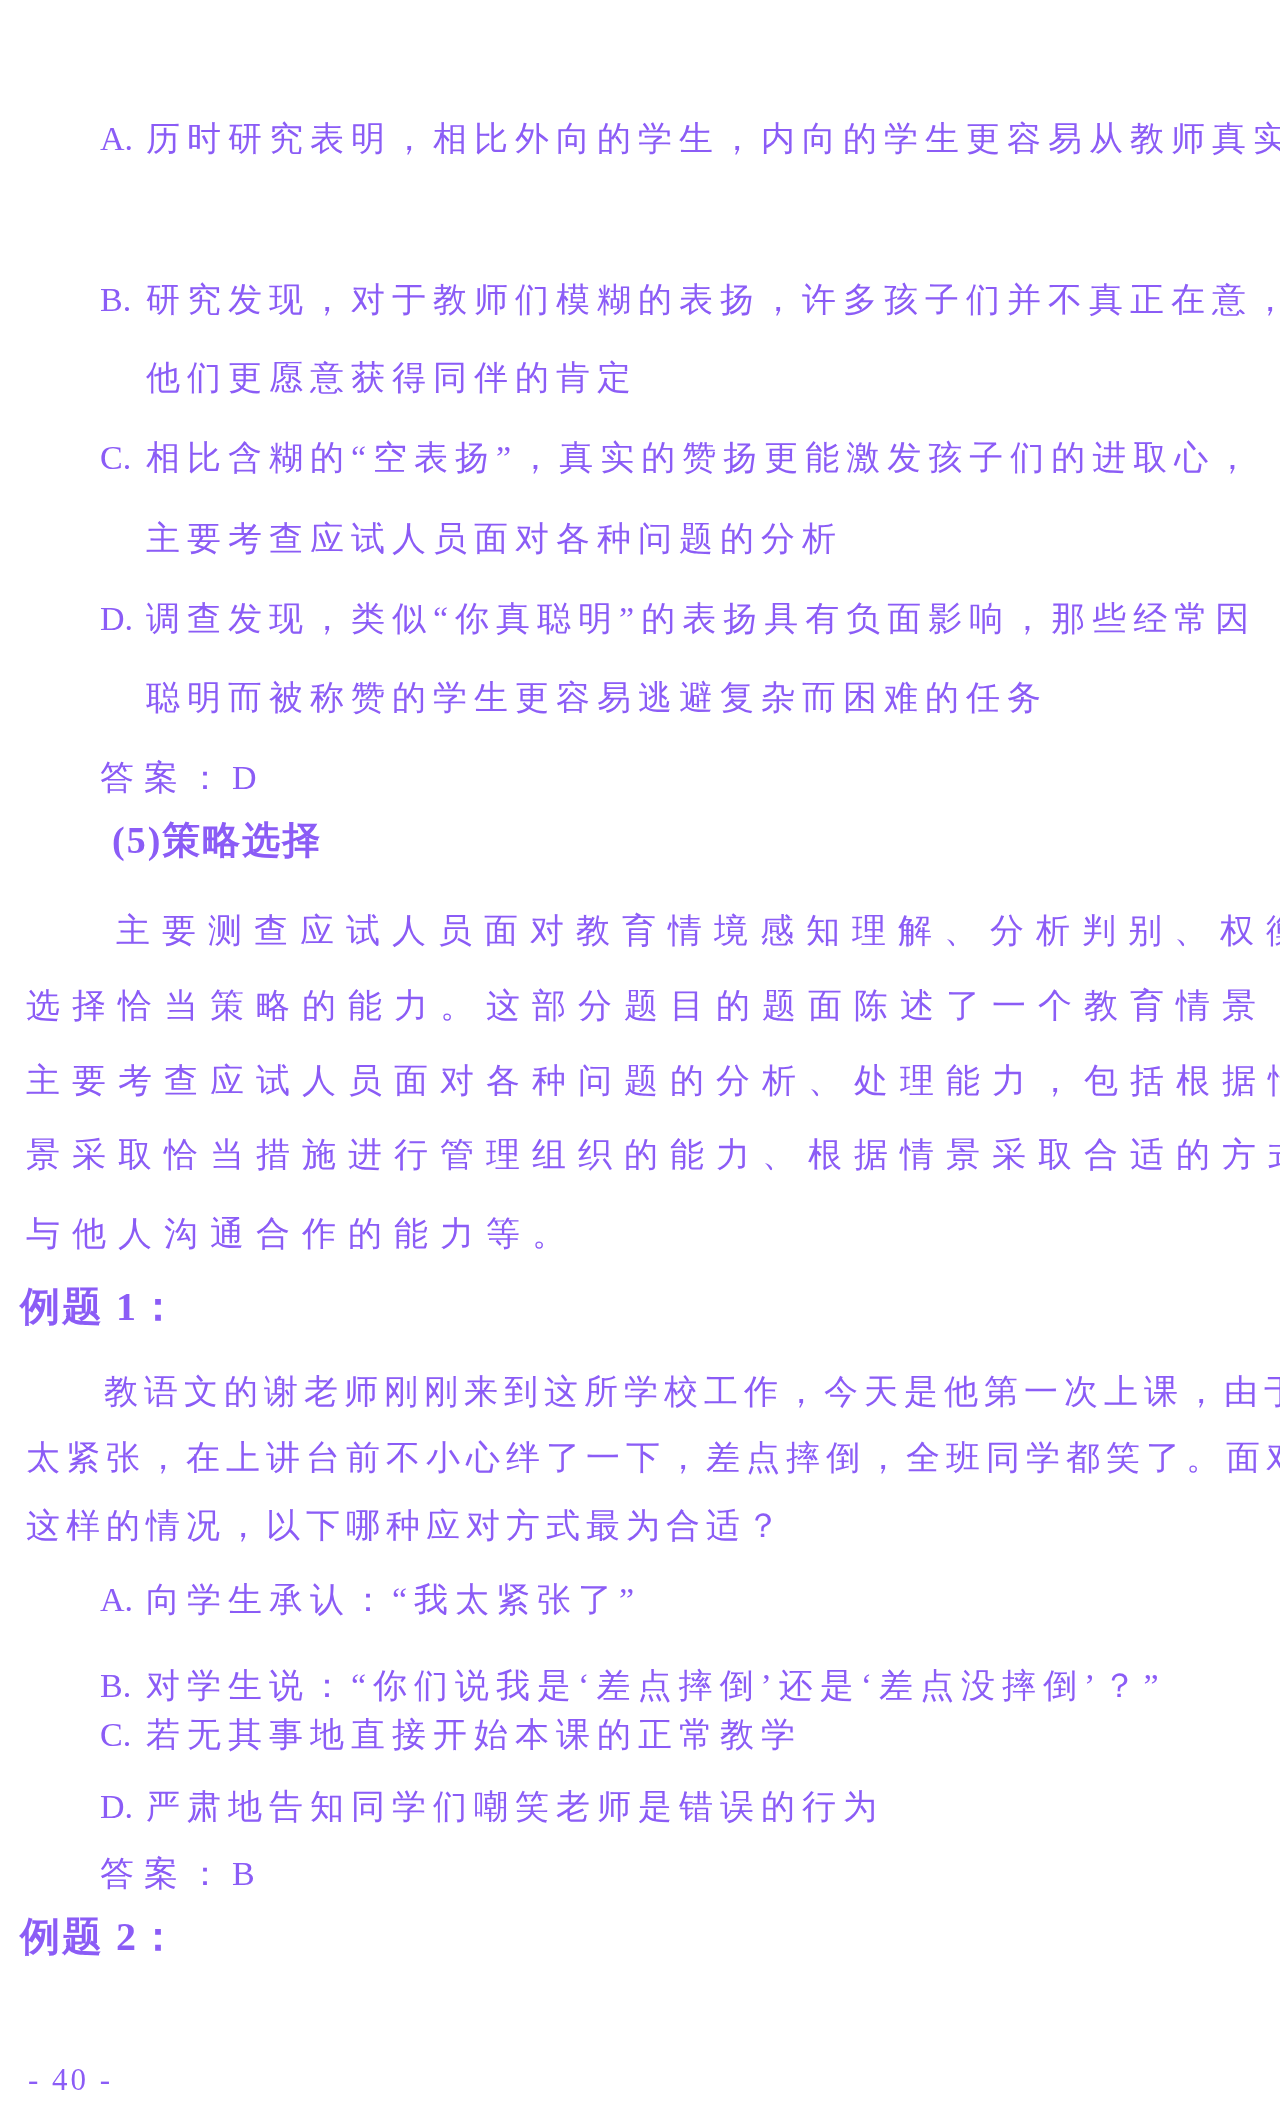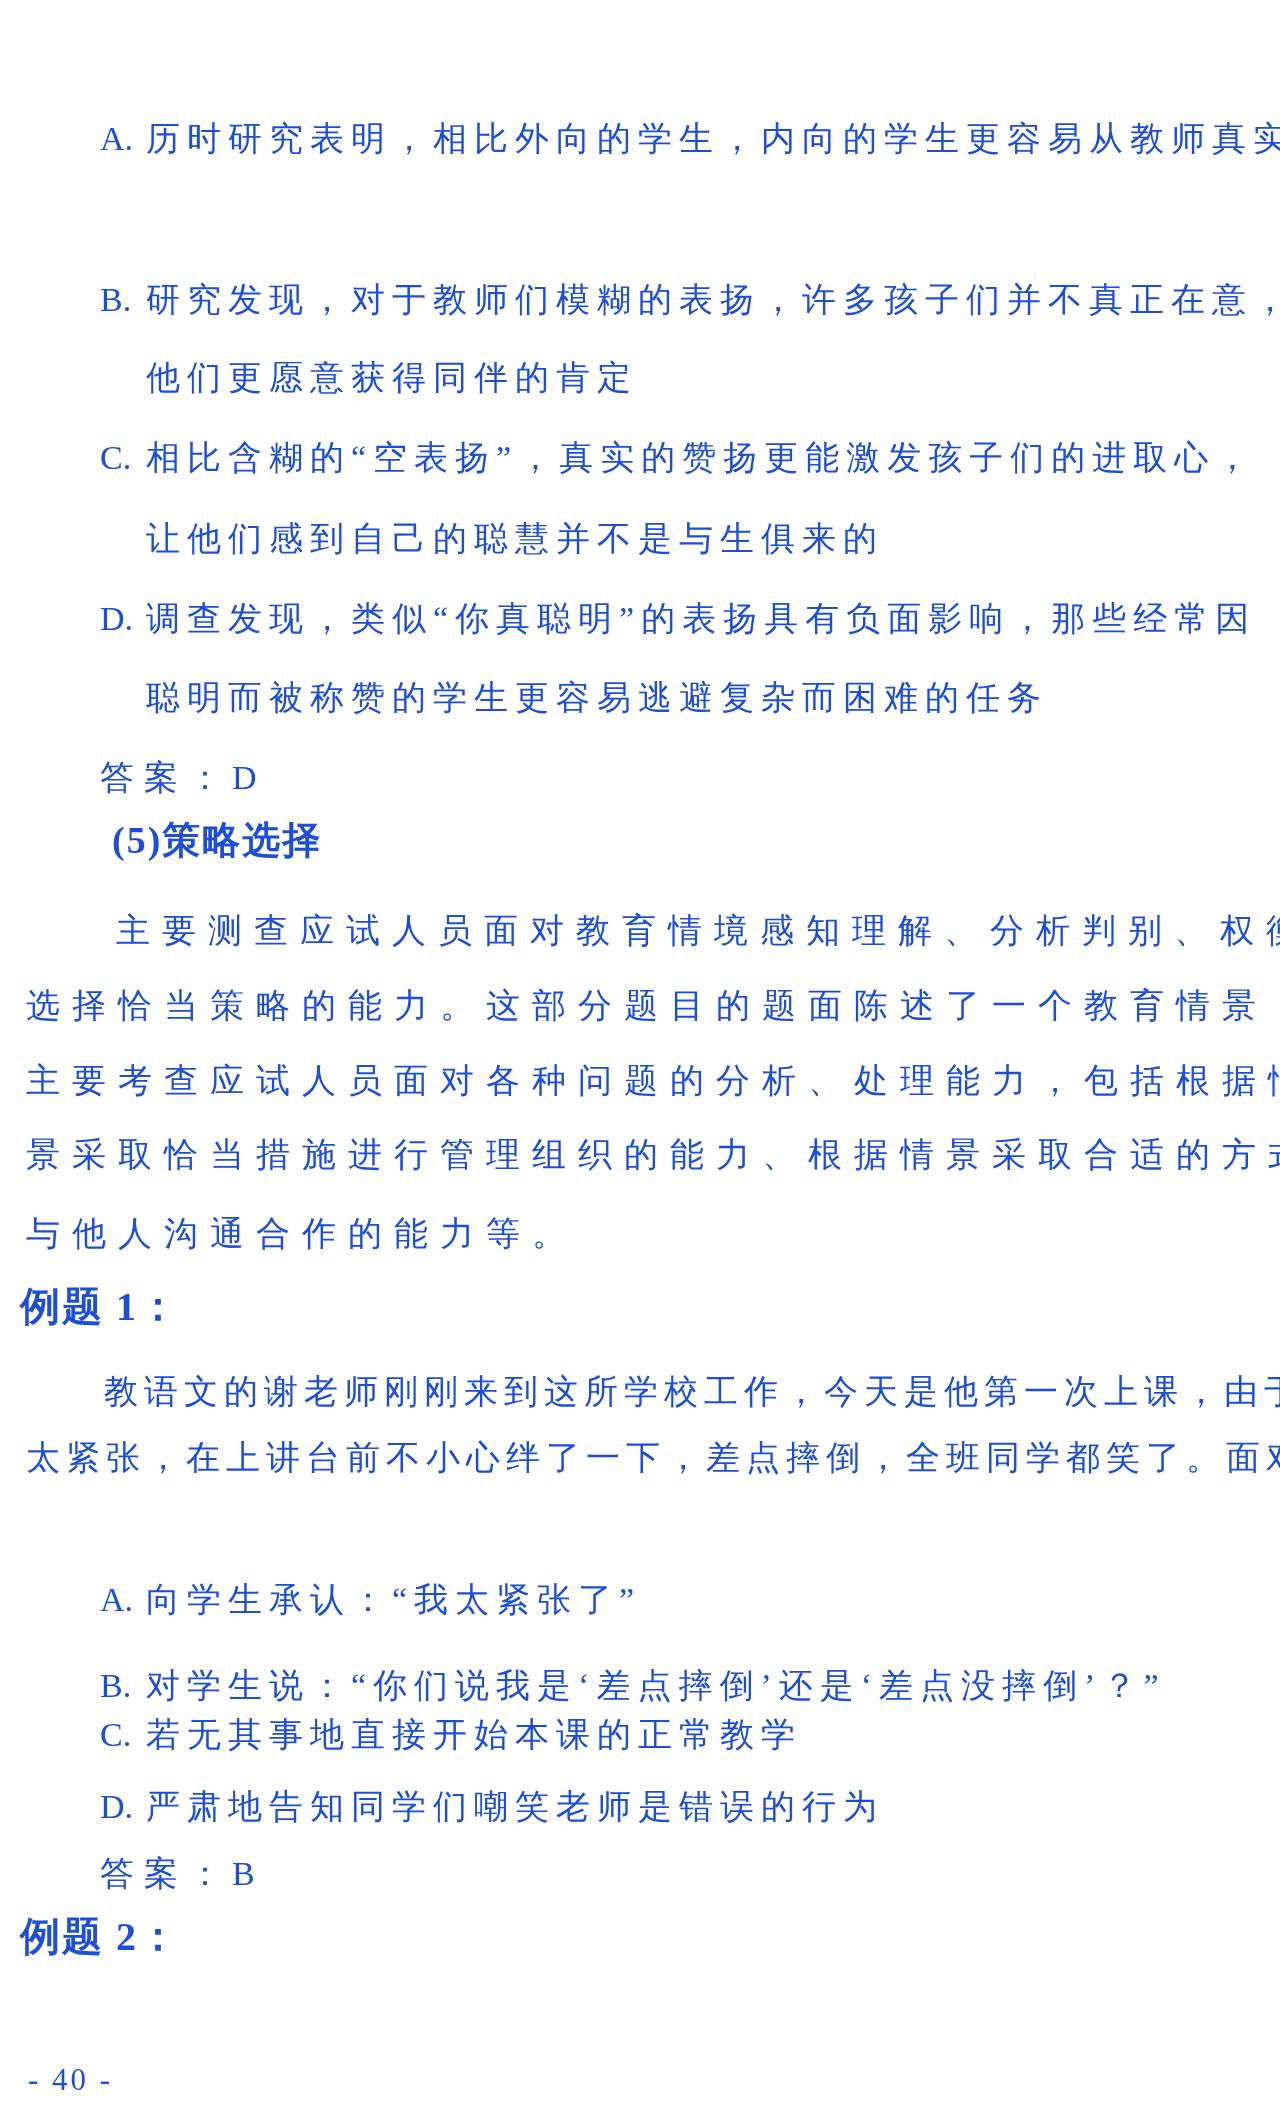--- a/index.html
+++ b/index.html
@@ -2,21 +2,21 @@
 <html><head>
 <meta charset="utf-8">
 <style>
   html,body{margin:0;padding:0;background:#ffffff;}
   .page{
     position:relative;
     width:1280px;
     height:2113px;
     background:#ffffff;
     font-family:"Liberation Serif","DejaVu Serif",serif;
-    color:#1d4ed8;
+    color:#8b5cf6;
     overflow:hidden;
   }
   .line{
     position:absolute;
     left:26px;
     white-space:nowrap;
     font-size:34px;
     line-height:44px;
   }
   
@@ -52,39 +52,40 @@
 <body>
 
 <div class="page">
 
   <div class="line opt ls7" style="top:117px"><span class="optlabel">A.</span><span>历时研究表明，相比外向的学生，内向的学生更容易从教师真实</span></div>
 
   <div class="line opt ls7" style="top:278px"><span class="optlabel">B.</span><span>研究发现，对于教师们模糊的表扬，许多孩子们并不真正在意，</span></div>
   <div class="line cont ls7" style="top:356px">他们更愿意获得同伴的肯定</div>
 
   <div class="line opt ls7" style="top:436px"><span class="optlabel">C.</span><span>相比含糊的“空表扬”，真实的赞扬更能激发孩子们的进取心，</span></div>
-  <div class="line cont ls7" style="top:517px">让他们感到自己的聪慧并不是与生俱来的</div>
+  <div class="line cont ls7" style="top:517px">主要考查应试人员面对各种问题的分析</div>
 
   <div class="line opt ls7" style="top:597px"><span class="optlabel">D.</span><span>调查发现，类似“你真聪明”的表扬具有负面影响，那些经常因</span></div>
   <div class="line cont ls7" style="top:676px">聪明而被称赞的学生更容易逃避复杂而困难的任务</div>
 
   <div class="line ans" style="top:756px">答案：D</div>
 
   <div class="line heading5" style="top:818px">(5)策略选择</div>
 
   <div class="line indent2 ls12" style="top:909px">主要测查应试人员面对教育情境感知理解、分析判别、权衡</div>
   <div class="line ls12" style="top:984px">选择恰当策略的能力。这部分题目的题面陈述了一个教育情景，</div>
   <div class="line ls12" style="top:1059px">主要考查应试人员面对各种问题的分析、处理能力，包括根据情</div>
   <div class="line ls12" style="top:1133px">景采取恰当措施进行管理组织的能力、根据情景采取合适的方式</div>
   <div class="line ls12" style="top:1212px">与他人沟通合作的能力等。</div>
 
   <div class="line exheading" style="top:1285px">例题 1：</div>
 
   <div class="line indent2b ls6" style="top:1370px">教语文的谢老师刚刚来到这所学校工作，今天是他第一次上课，由于</div>
   <div class="line ls6" style="top:1436px">太紧张，在上讲台前不小心绊了一下，差点摔倒，全班同学都笑了。面对</div>
+  <div class="line ls6" style="top:1504px">这样的情况，以下哪种应对方式最为合适？</div>
 
   <div class="line opt ls7" style="top:1578px"><span class="optlabel">A.</span><span>向学生承认：“我太紧张了”</span></div>
   <div class="line opt ls7" style="top:1664px"><span class="optlabel">B.</span><span>对学生说：“你们说我是‘差点摔倒’还是‘差点没摔倒’？”</span></div>
   <div class="line opt ls7" style="top:1713px"><span class="optlabel">C.</span><span>若无其事地直接开始本课的正常教学</span></div>
   <div class="line opt ls7" style="top:1785px"><span class="optlabel">D.</span><span>严肃地告知同学们嘲笑老师是错误的行为</span></div>
 
   <div class="line ans" style="top:1852px">答案：B</div>
 
   <div class="line exheading" style="top:1915px">例题 2：</div>
 

